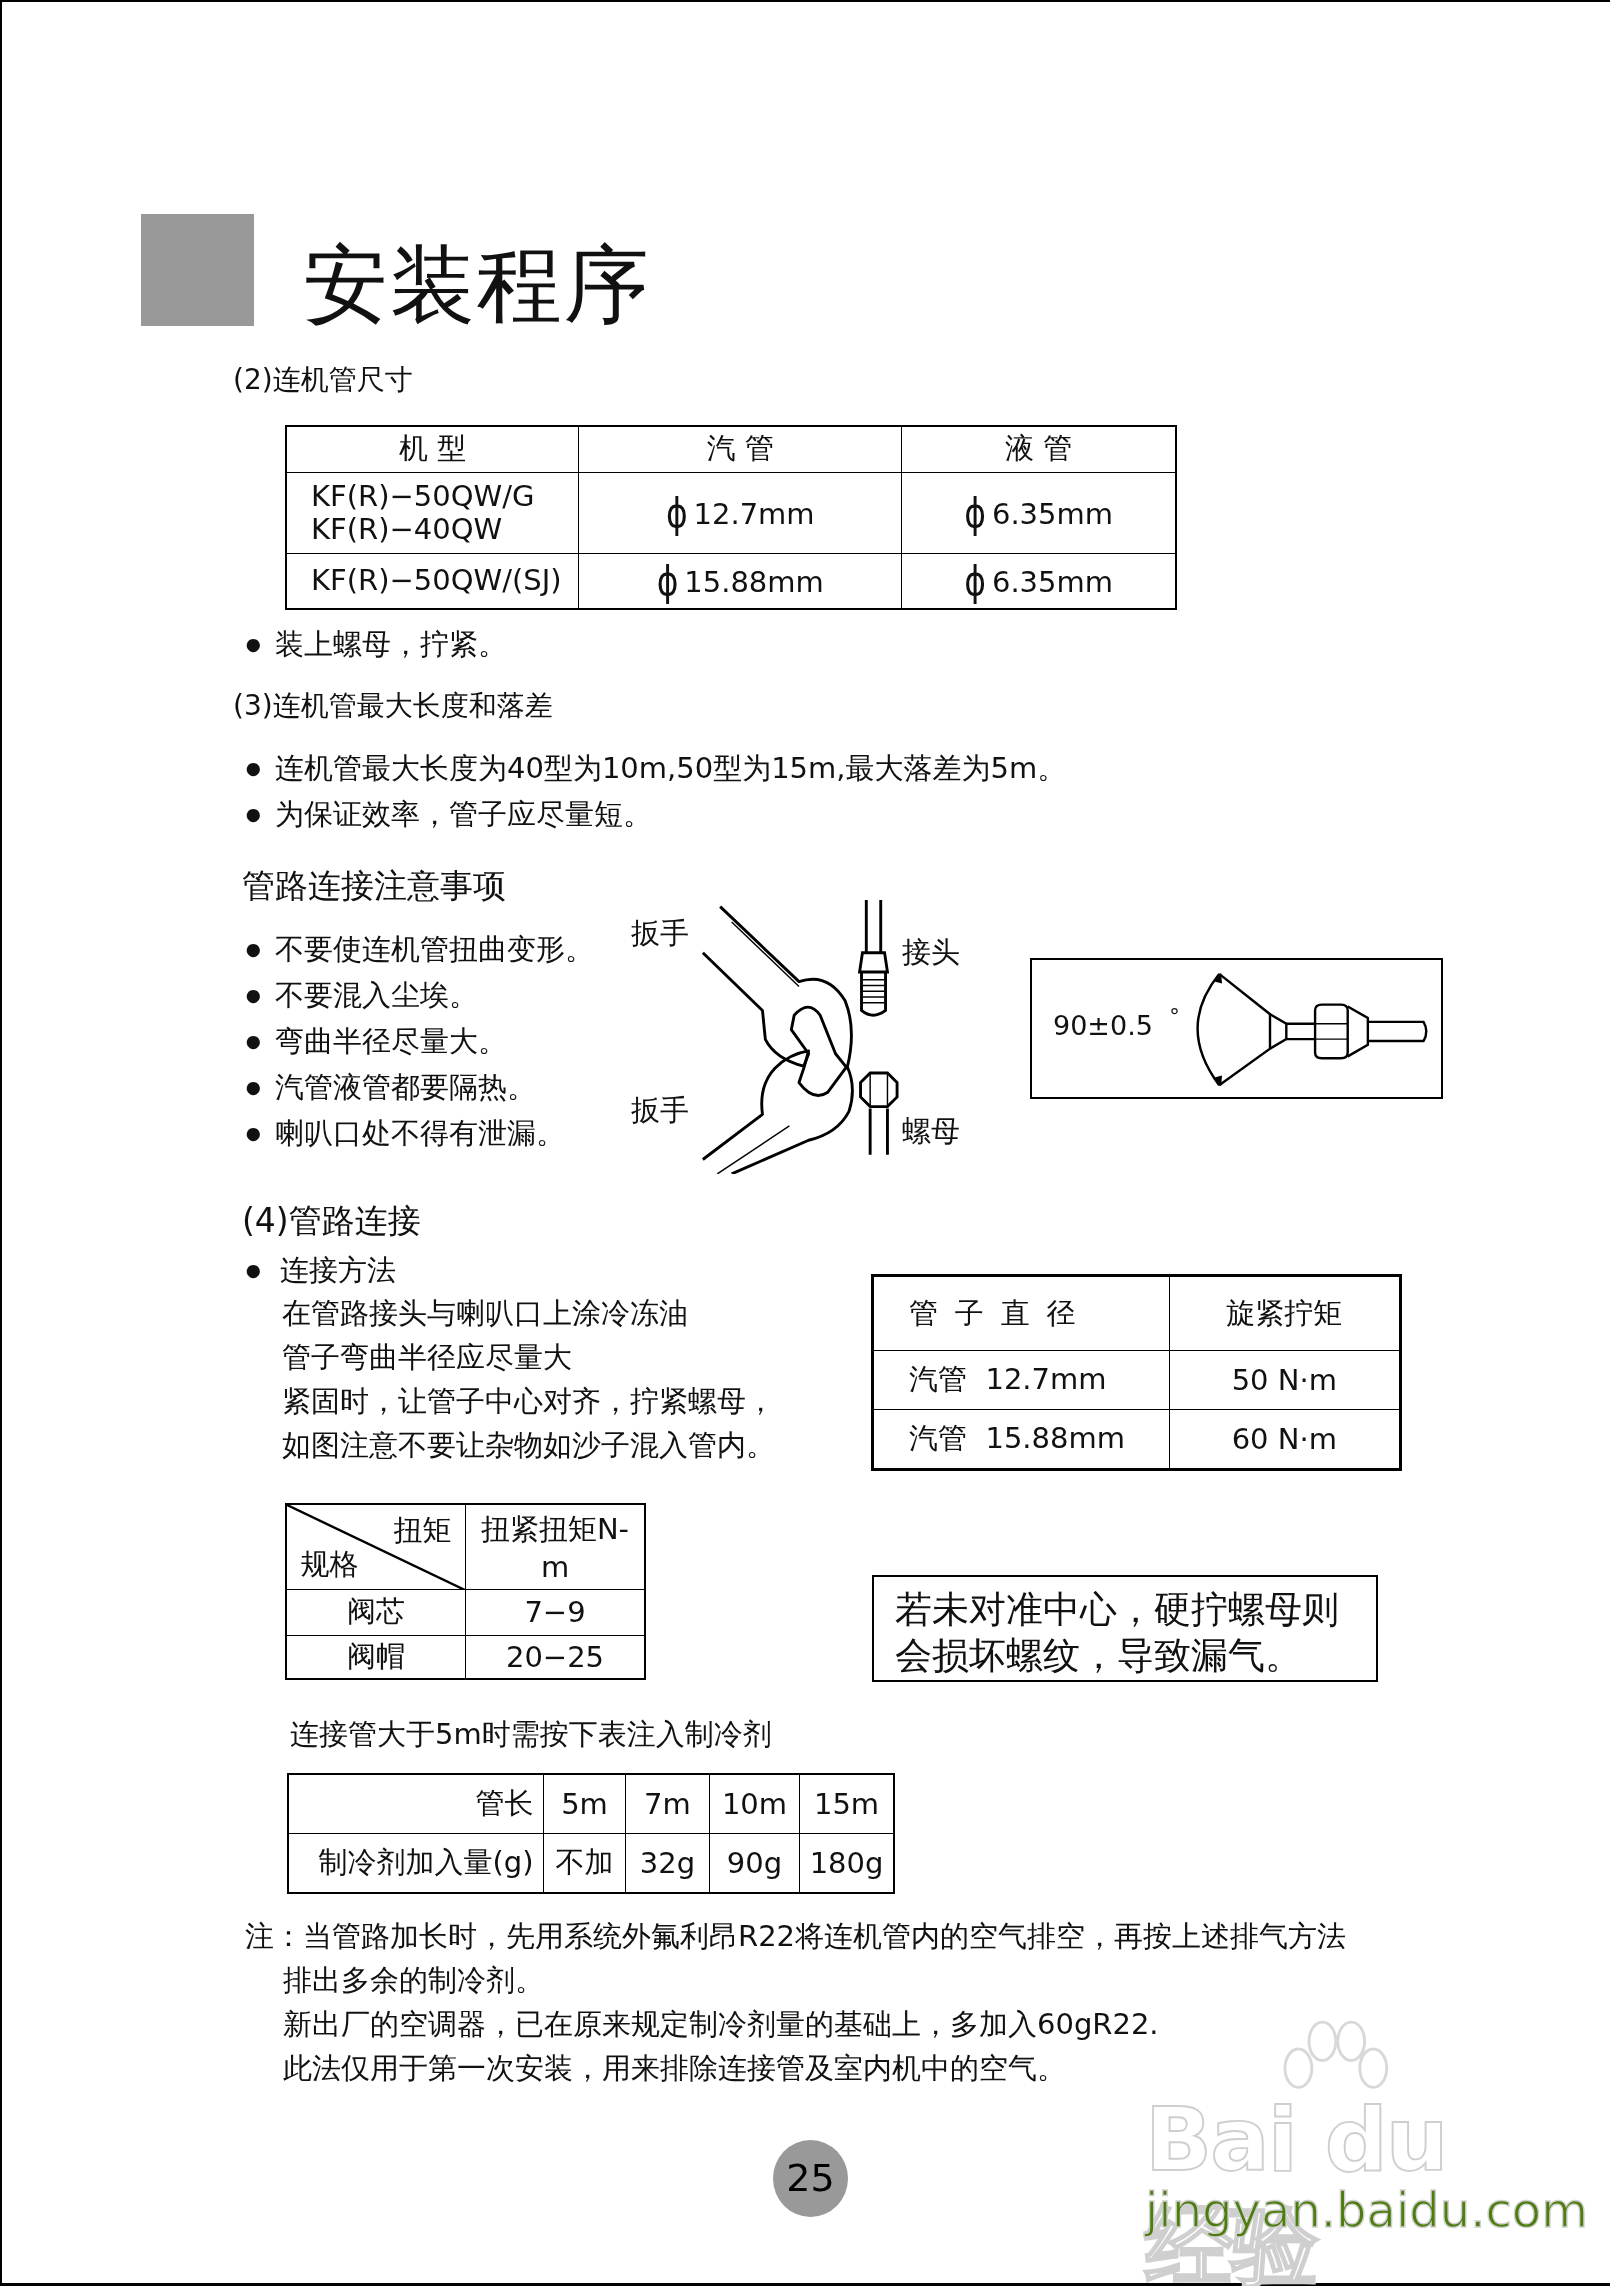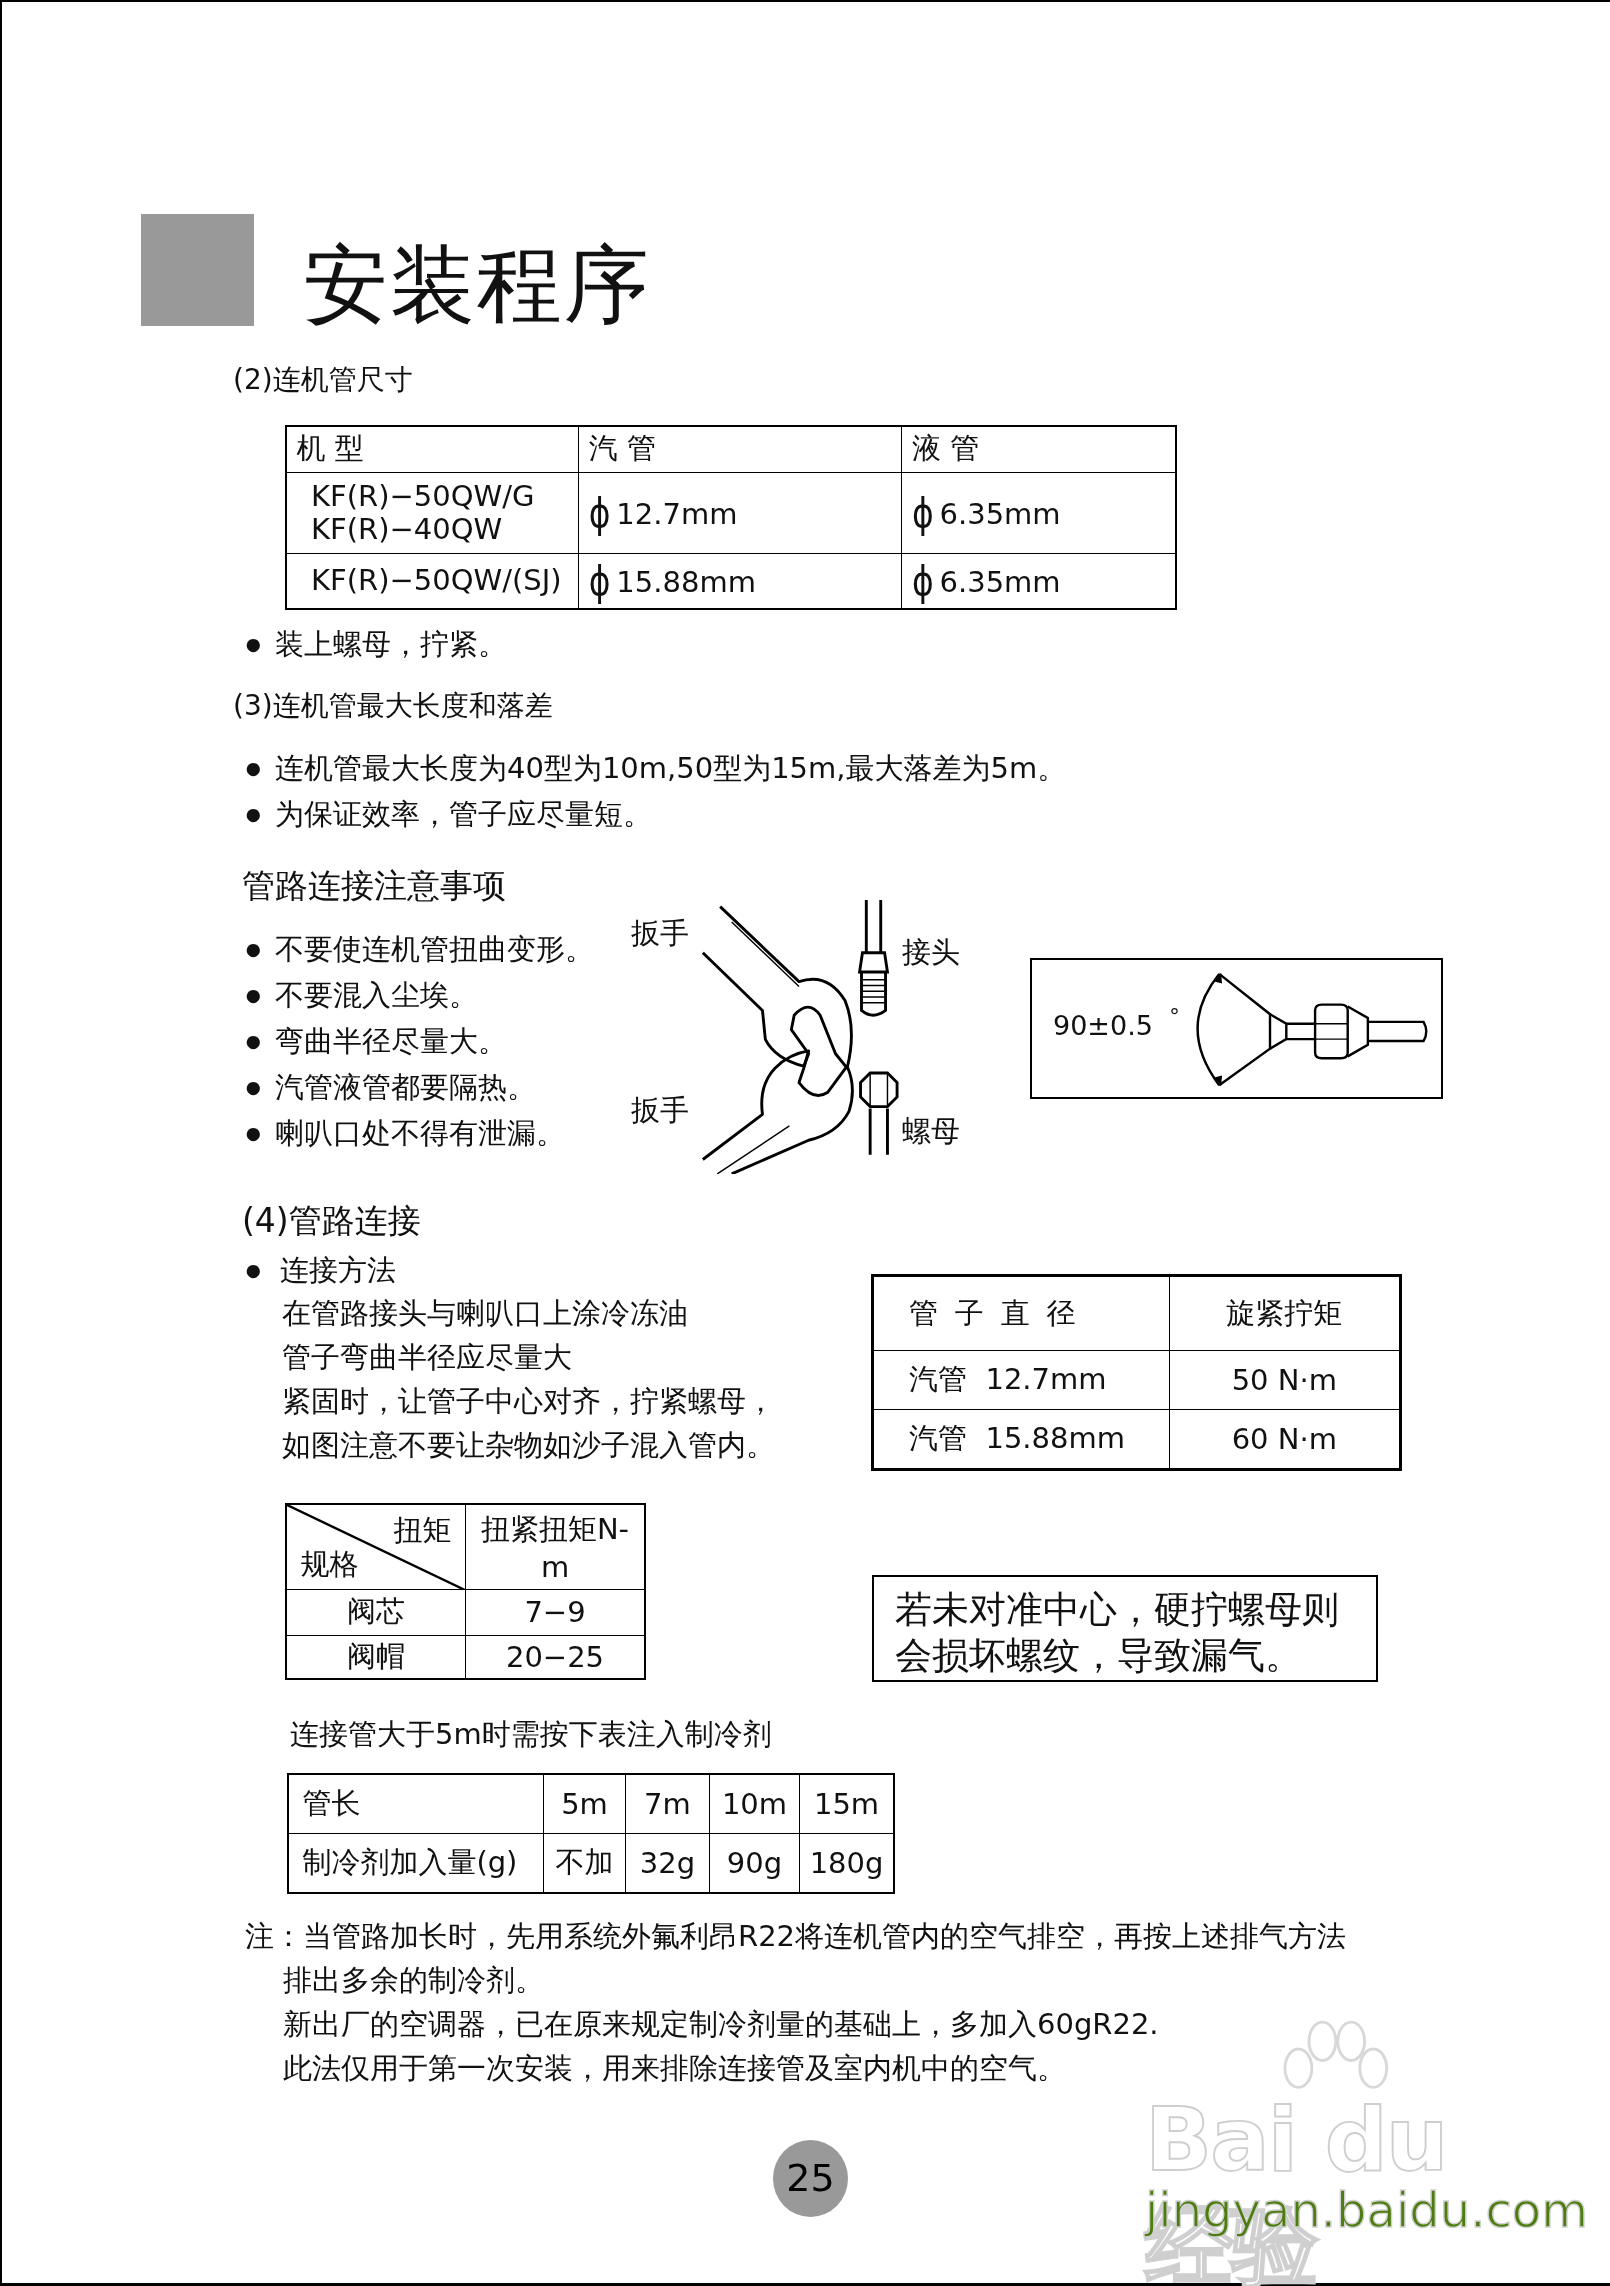--- a/index.html
+++ b/index.html
@@ -13,33 +13,33 @@
   .page-title { left: 301px; top: 235px; font-size: 85px; line-height: 96px; font-weight: 400; letter-spacing: 1.9px; }
   .h-sub { font-size: 28px; line-height: 38px; }
   .h-sec { font-size: 33px; line-height: 42px; }
   .body-text { font-size: 29px; line-height: 44px; }
   .bullet-list { list-style: none; margin: 0; padding: 0; }
   .bullet-list li { position: relative; padding-left: 33px; font-size: 29px; line-height: 46px; }
   .bullet-list li::before { content: "\25CF"; position: absolute; left: 3.8px; top: 0; font-size: 17.3px; line-height: 46px; }
   table.grid { border-collapse: collapse; position: absolute; }
   table.grid td { border: 1.9px solid #000; font-size: 29px; padding: 0 9.6px; }
   .t1 { left: 283px; top: 423px; width: 892px; border: 2.9px solid #000; }
-  .t1 td { text-align: left; }
+  .t1 td { text-align: center; }
   .t1 td.model { text-align: left; padding-left: 24px; line-height: 33px; }
   .phi { display: inline-block; font-size: 33px; margin-right: 5.8px; transform: scaleY(1.25); }
   .diagram-box { left: 988px; top: 956px; width: 413px; height: 141px; border: 2.9px solid #000; box-sizing: border-box; margin-left: 40px; }
   .t2 { left: 869px; top: 1272px; width: 531px; border: 3.8px solid #000; }
   .t2 td { height: 58px; font-size: 31px; }
   .t3 { left: 283px; top: 1501px; width: 361px; border: 2.9px solid #000; }
   .t3 td { font-size: 29px; text-align: center; }
   .warn-box { left: 870px; top: 1573px; width: 506px; height: 107px; border: 2.9px solid #000; box-sizing: border-box;
               padding: 9.6px 21px; font-size: 37px; line-height: 46px; }
   .t4 { left: 285px; top: 1771px; width: 608px; border: 2.9px solid #000; }
   .t4 td { height: 58px; font-size: 29px; text-align: center; }
-  .t4 td.lab { text-align: left; padding-left: 13.4px; }
+  .t4 td.lab { text-align: right; padding-left: 13.4px; }
   .page-num { left: 771px; top: 2138px; width: 75px; height: 77px; border-radius: 50%; background: #999999;
               text-align: center; font-size: 38px; line-height: 77px; color: #000; }
   .watermark { left: 1143px; top: 2037px; width: 403px; height: 192px; color: #e6e6e6; }
   .wm-main { font-size: 88px; font-weight: 700; line-height: 106px; letter-spacing: -1.9px; -webkit-text-stroke: 1.9px #cfcfcf; color: #ffffff; }
   .wm-sub { font-size: 48px; line-height: 54px; -webkit-text-stroke: 1.4px #d0d0d0; color: #4d7c0f; }
 </style>
 </head>
 <body>
 
 <div class="page">

